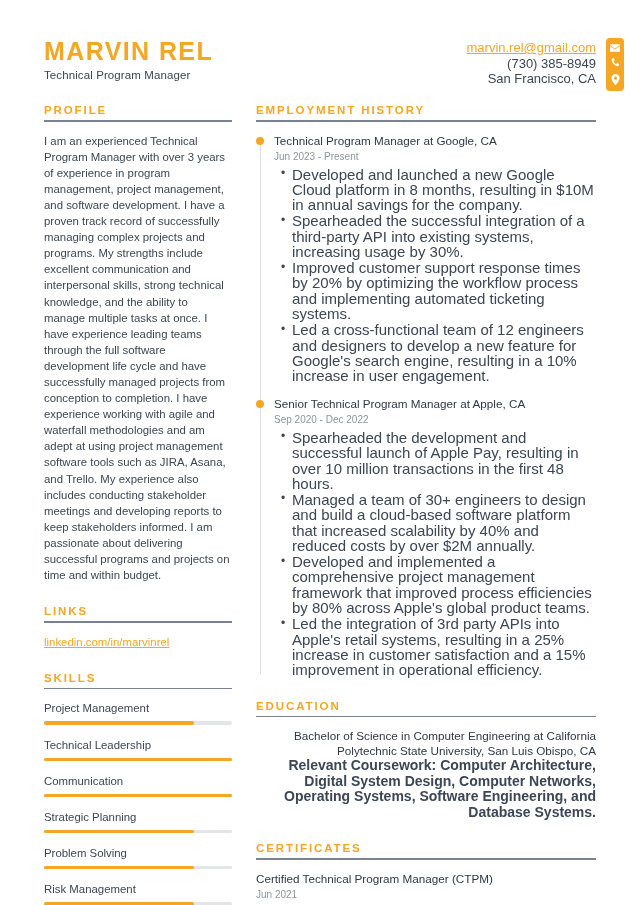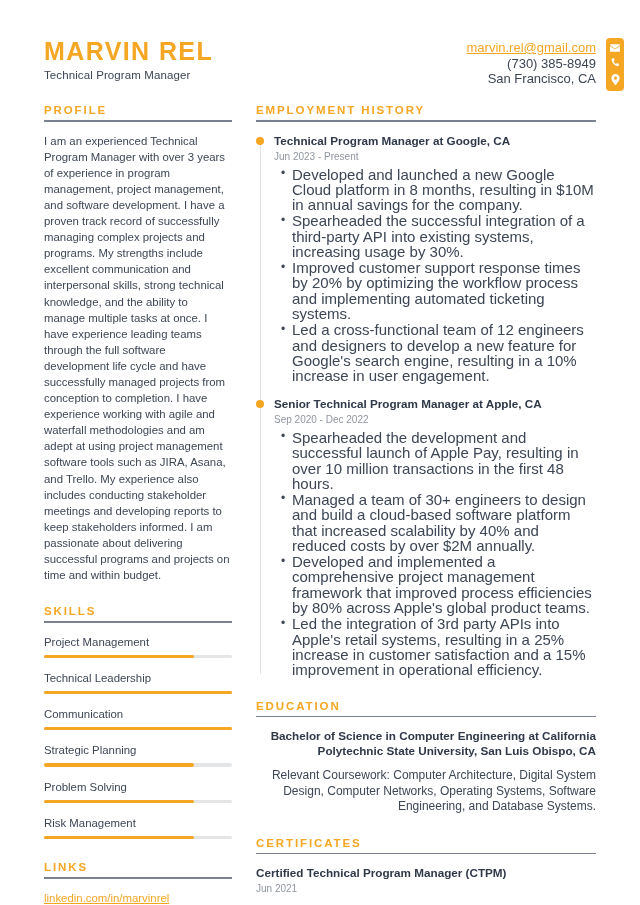--- a/index.html
+++ b/index.html
@@ -180,36 +180,37 @@
     top: 4px;
     width: 8px;
     height: 8px;
     border-radius: 50%;
     background: #f5a623;
   }
 
   .entry-title {
     font-size: 11.7px;
     line-height: 15px;
-    font-weight: bold;
+    font-weight: normal;
     color: #2f3949;
   }
 
   .entry-date {
     font-size: 10px;
     line-height: 14px;
     color: #8f959f;
     margin-top: 2px;
   }
 
   .entry-desc {
-    font-size: 12px;
+    font-size: 14px;
     line-height: 15.4px;
     color: #3c4655;
-    margin-top: 10px;
+    margin-top: 0;
+    font-weight: bold;
   }
 
   .bullets {
     margin: 3px 0 0 0;
     padding-left: 18px;
     list-style: none;
   }
 
   .bullets li {
     position: relative;
@@ -275,20 +276,26 @@
 
     <div class="col-left">
 
       <div class="section">
         <div class="section-title">PROFILE</div>
         <div class="section-rule"></div>
         <div class="profile-text">I am an experienced Technical Program Manager with over 3 years of experience in program management, project management, and software development. I have a proven track record of successfully managing complex projects and programs. My strengths include excellent communication and interpersonal skills, strong technical knowledge, and the ability to manage multiple tasks at once. I have experience leading teams through the full software development life cycle and have successfully managed projects from conception to completion. I have experience working with agile and waterfall methodologies and am adept at using project management software tools such as JIRA, Asana, and Trello. My experience also includes conducting stakeholder meetings and developing reports to keep stakeholders informed. I am passionate about delivering successful programs and projects on time and within budget.</div>
       </div>
 
       <div class="section">
+        <div class="section-title">LINKS</div>
+        <div class="section-rule"></div>
+        <div class="link-item">linkedin.com/in/marvinrel</div>
+      </div>
+
+      <div class="section">
         <div class="section-title">SKILLS</div>
         <div class="section-rule"></div>
 
         <div class="skill">
           <div class="skill-name">Project Management</div>
           <div class="skill-track">
             <div class="skill-fill" style="width: 80%;"></div>
           </div>
         </div>
 
@@ -319,26 +326,20 @@
             <div class="skill-fill" style="width: 80%;"></div>
           </div>
         </div>
 
         <div class="skill">
           <div class="skill-name">Risk Management</div>
           <div class="skill-track">
             <div class="skill-fill" style="width: 80%;"></div>
           </div>
         </div>
-      </div>
-
-      <div class="section">
-        <div class="section-title">LINKS</div>
-        <div class="section-rule"></div>
-        <div class="link-item">linkedin.com/in/marvinrel</div>
       </div>
 
     </div>
 
     <div class="col-right">
 
       <div class="section">
         <div class="section-title">EMPLOYMENT HISTORY</div>
         <div class="section-rule"></div>
 

